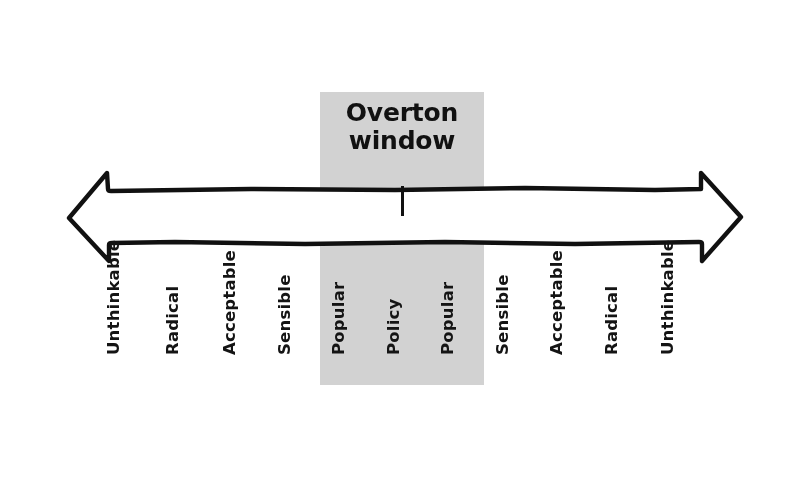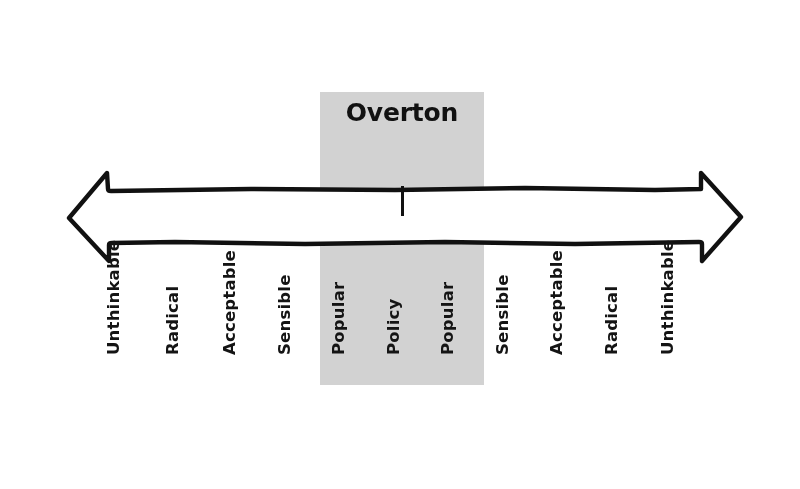--- a/index.html
+++ b/index.html
@@ -81,20 +81,21 @@
 </style>
 </head>
 <body>
 
 <div id="canvas">
 
   <div class="window-band"></div>
 
   <div class="window-title">
     <span class="ln">Overton</span>
+    <span class="ln">window</span>
   </div>
 
   <svg class="axis-arrow" viewBox="0 0 700 120">
     <path d="
         M 14,73
         L 52,28
         L 53,44
         C 53,45 54,46 56,46
         L 196,44 L 340,45 L 470,43 L 600,45 L 646,44
         L 646,28

